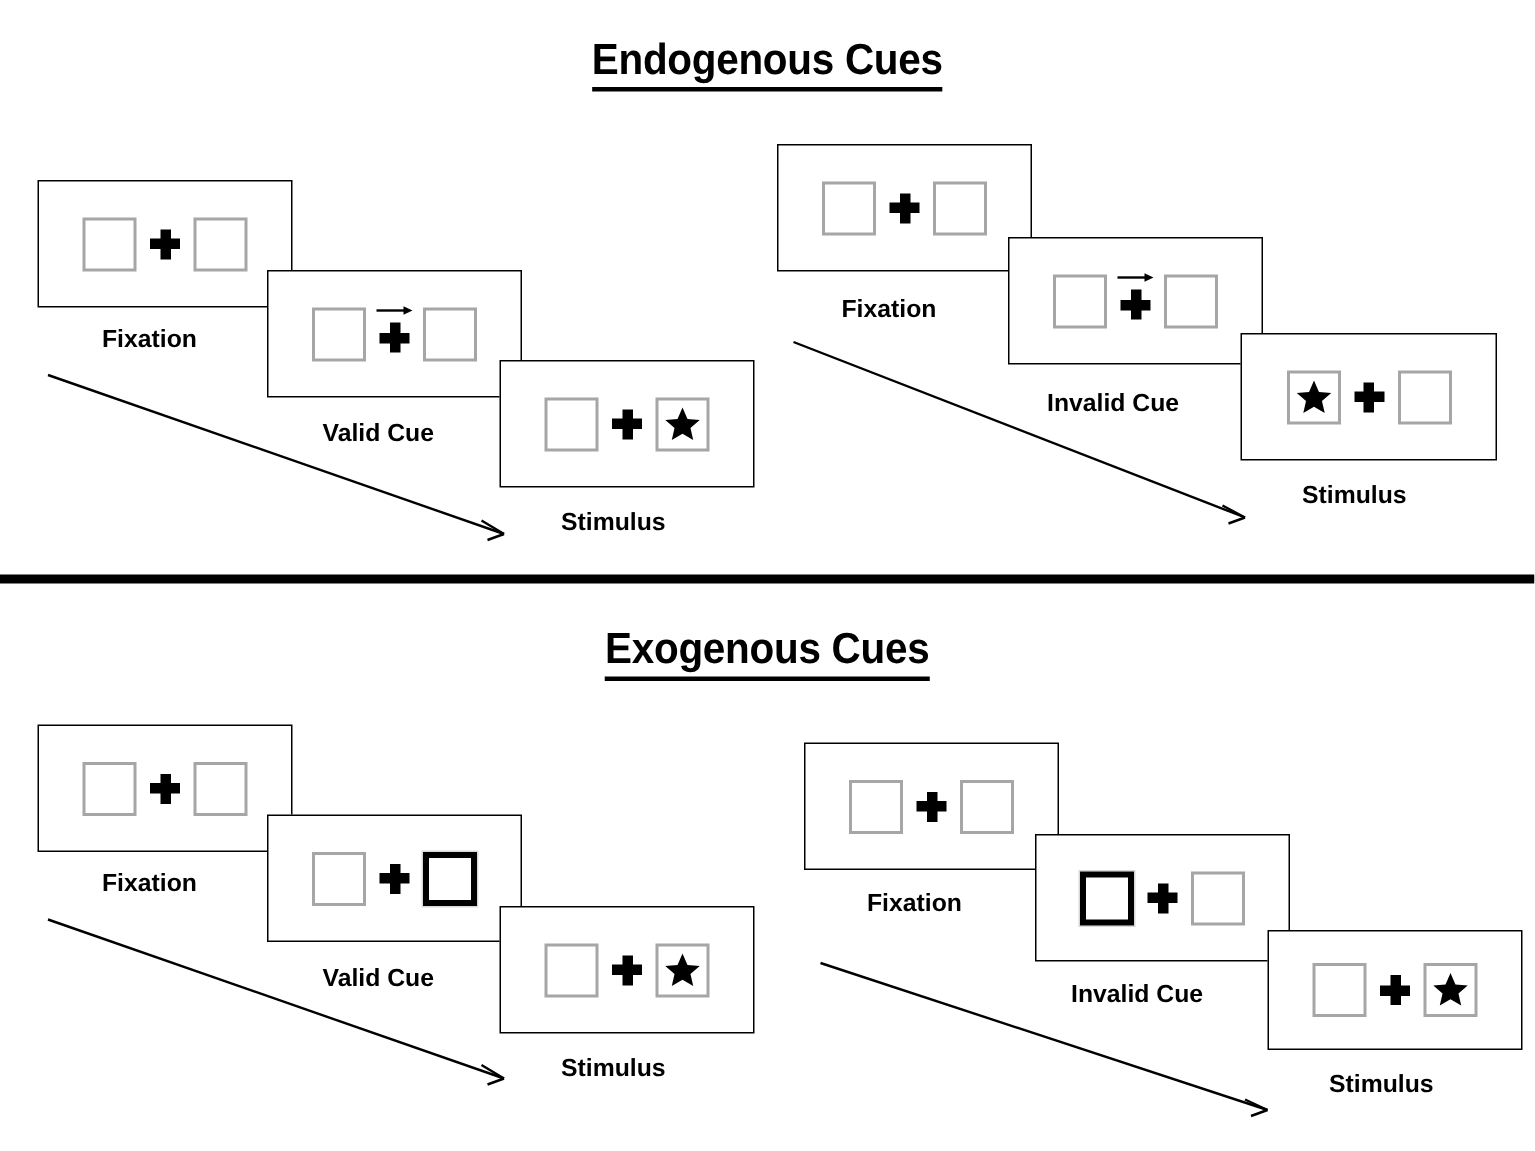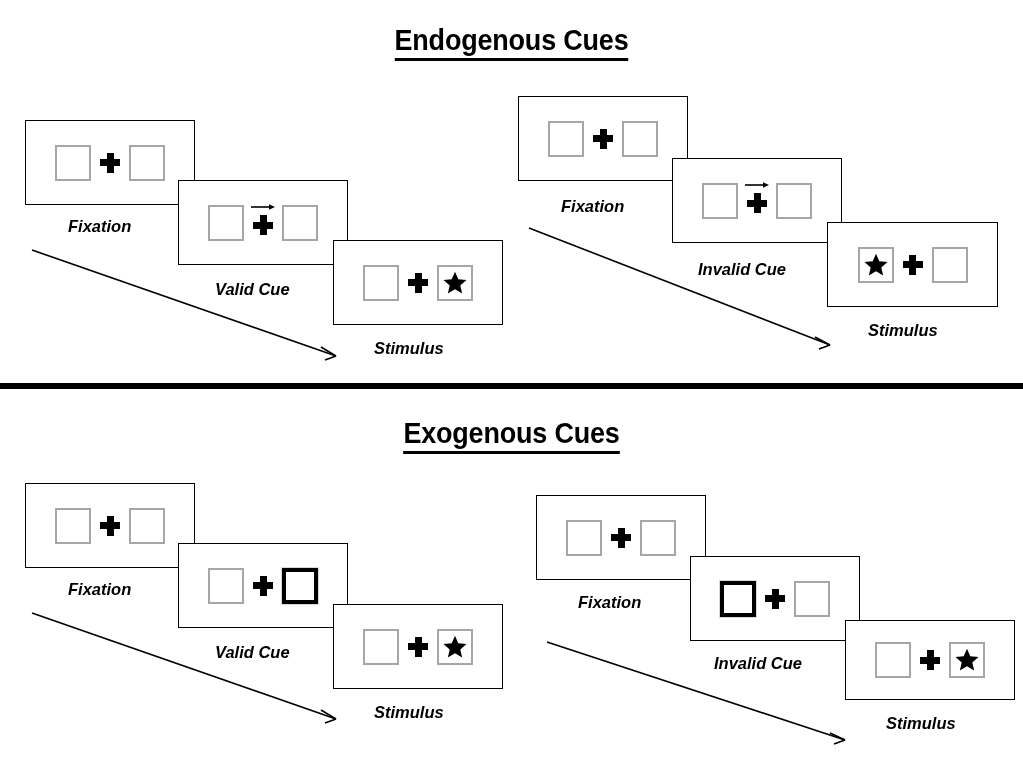--- a/index.html
+++ b/index.html
@@ -109,21 +109,20 @@
   .cue-arrow svg{display:block;}
 
   
   .caption{
     position:absolute;
     font-weight:bold;
     font-size:16.5px;
     color:#000;
     white-space:nowrap;
     line-height:1;
-    font-style:italic;
   }
 
   
   .flow-arrow{
     position:absolute;
     pointer-events:none;
   }
   .flow-arrow svg{display:block;overflow:visible;}
 </style>
 </head>

